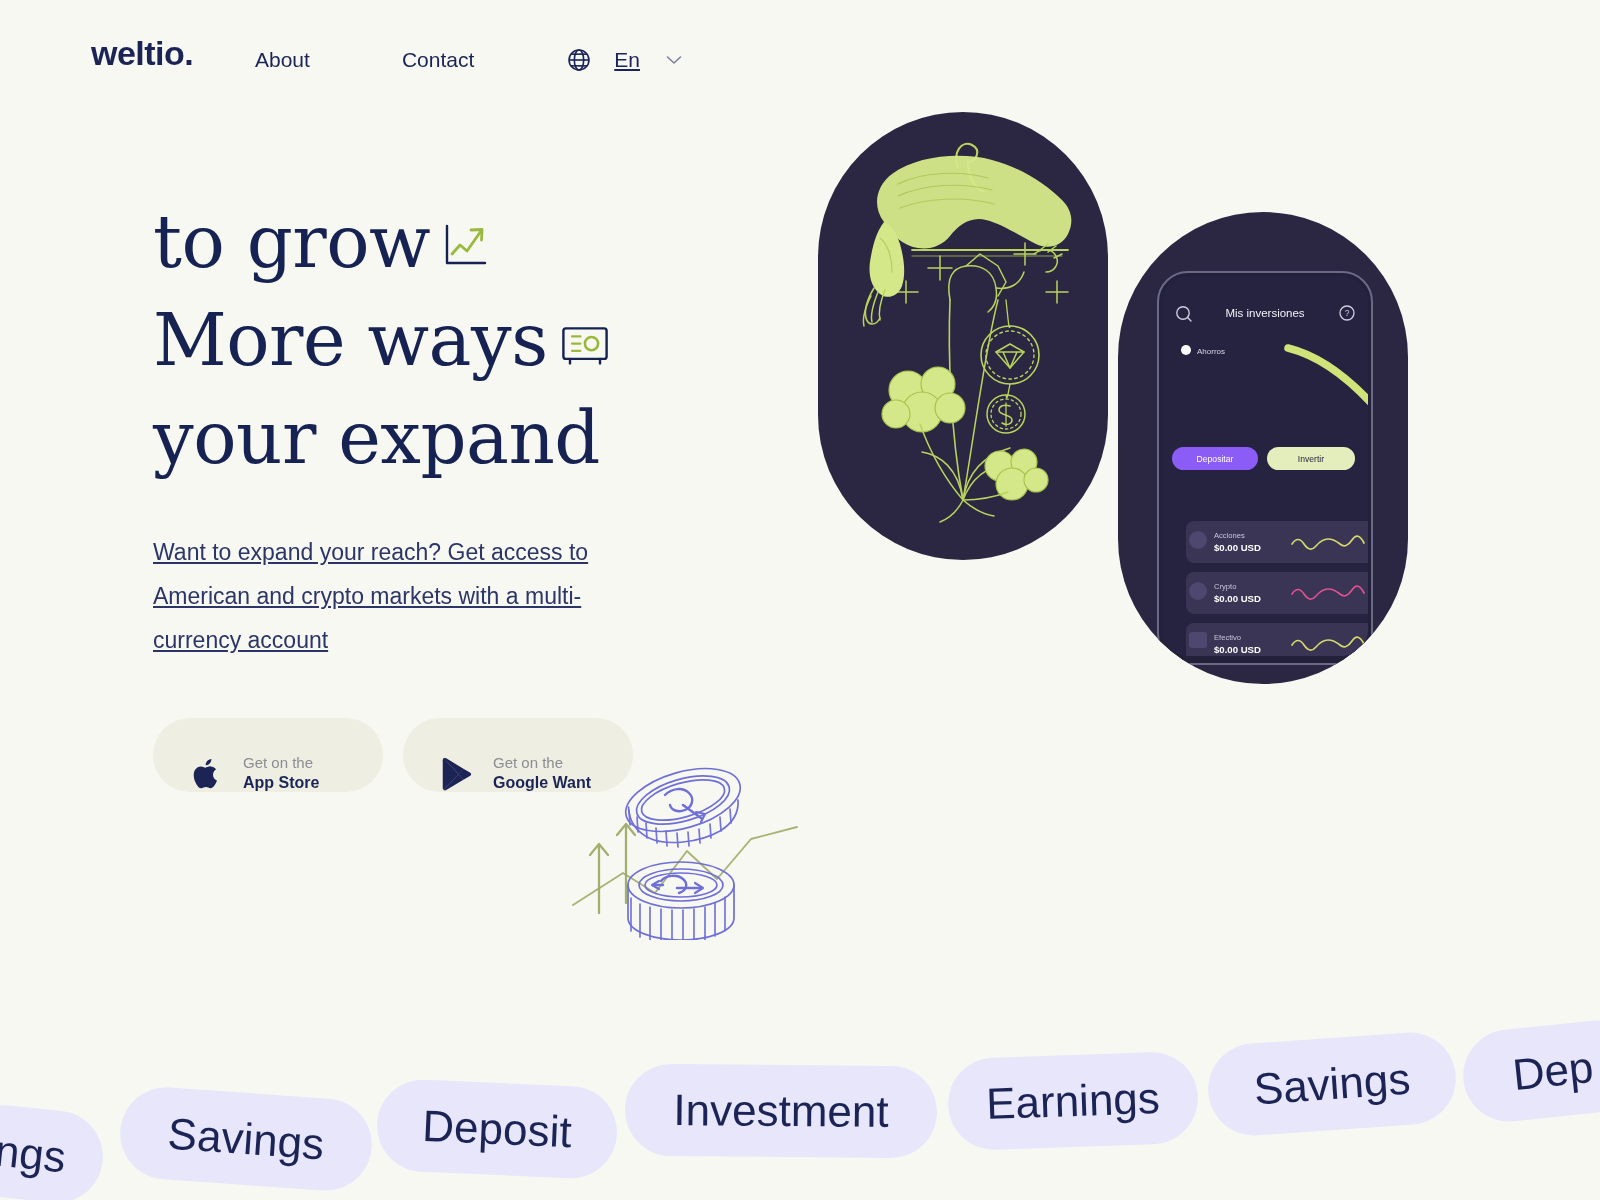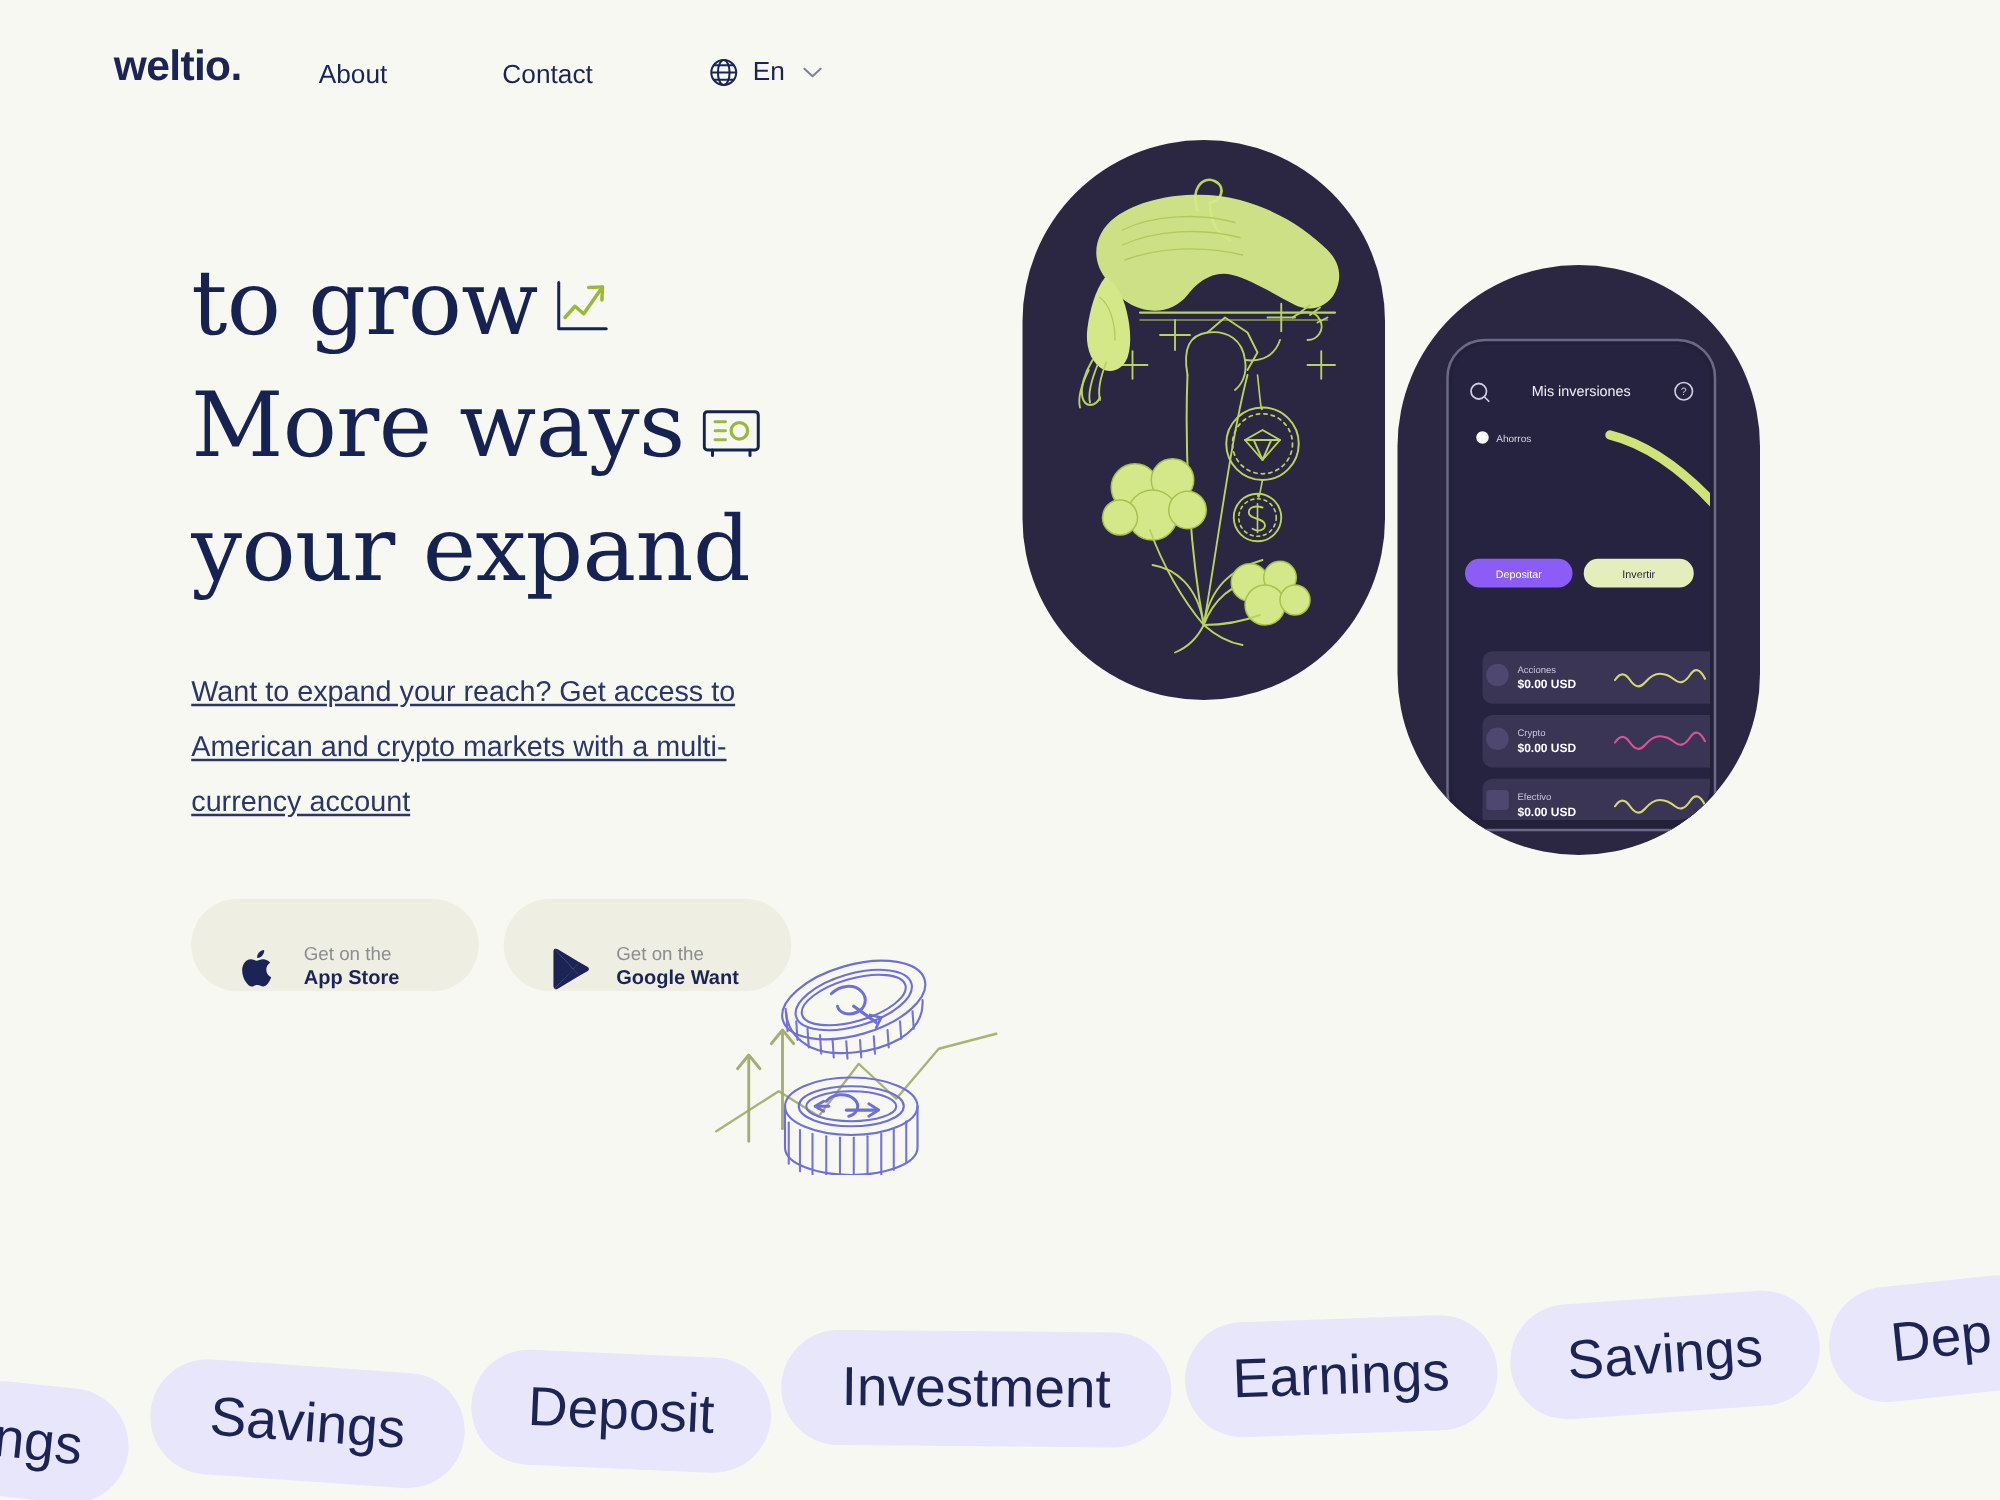--- a/index.html
+++ b/index.html
@@ -14,26 +14,26 @@
   
   .header {
     position:absolute; top:0; left:0; width:1600px; height:118px;
     display:flex; align-items:center; z-index:40;
   }
   .logo {
     position:absolute; left:91px; top:36px;
     font-size:34px; font-weight:700; letter-spacing:-0.5px;
     color:#1b2455; line-height:1;
   }
-  .nav { position:absolute; left:255px; top:45px; display:flex; align-items:flex-start; gap:0; }
+  .nav { position:absolute; left:255px; top:45px; display:flex; align-items:center; gap:0; }
   .nav-link {
     font-size:21px; color:#1b2455; text-decoration:none;
     margin-right:92px; line-height:1.4; white-space:nowrap;
   }
-  .lang { display:flex; align-items:center; gap:10px; cursor:pointer; }
+  .lang { display:flex; align-items:center; gap:22px; cursor:pointer;text-decoration:underline; }
   .globe-ic { width:26px; height:26px; display:block; }
   .lang-label { font-size:21px; color:#1b2455; }
   .chev { width:16px; height:10px; display:block; margin-left:4px; }
 
   .dl-btn {
     position:absolute; right:120px; top:24px;
     width:180px; height:66px;
     display:flex; align-items:center; justify-content:center;
     font-size:20px; color:#1b2455; cursor:pointer;
     background:transparent; border:none;

